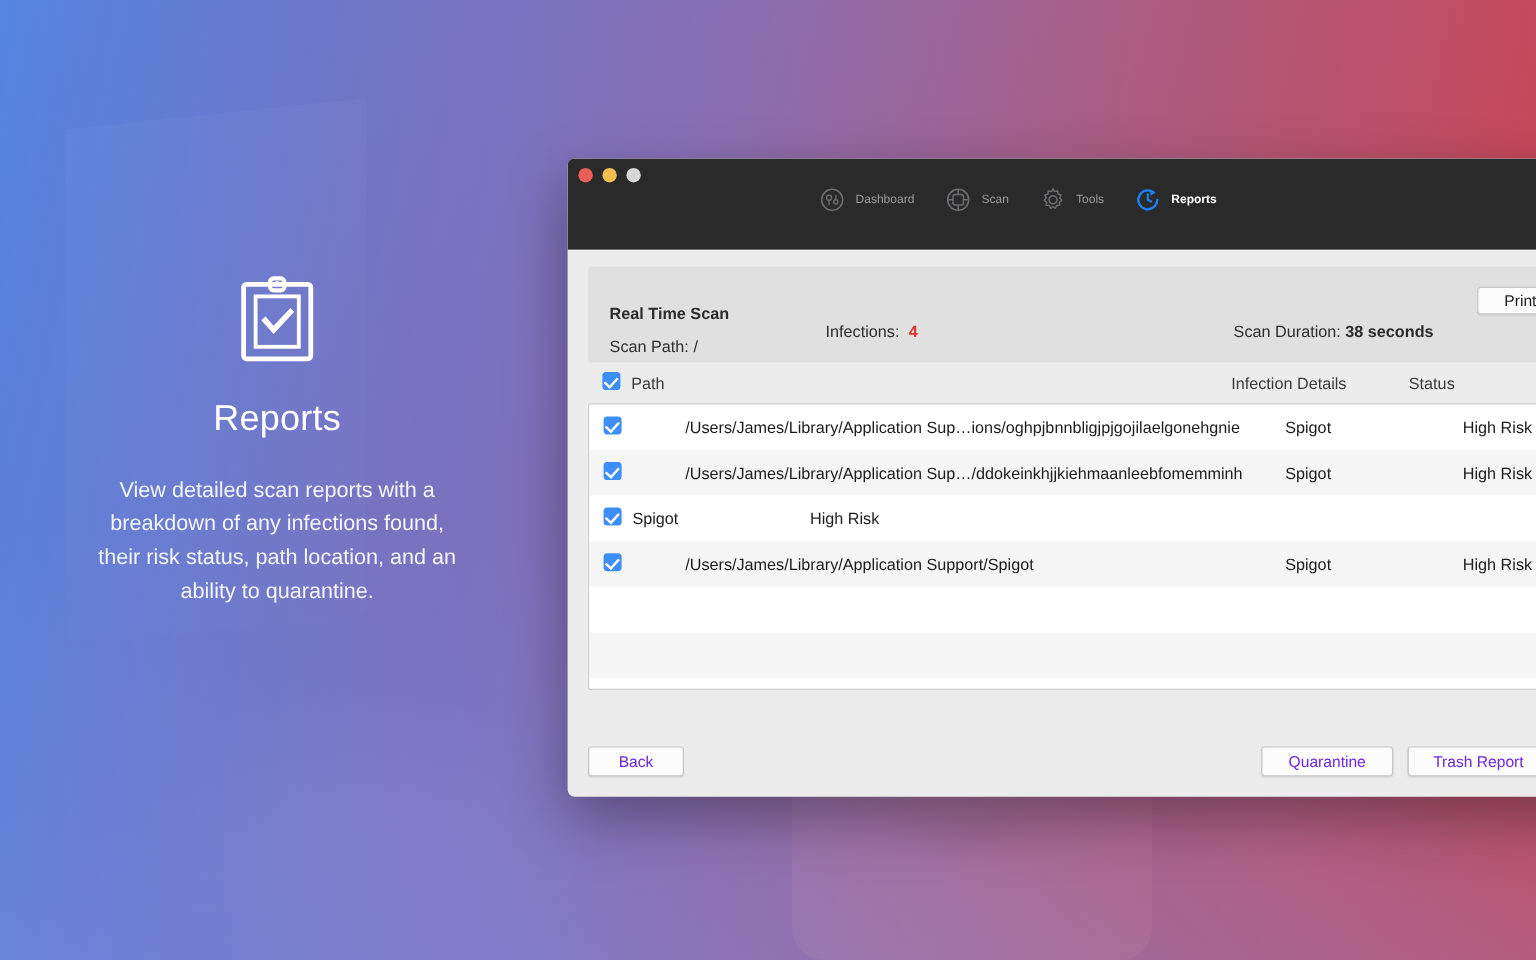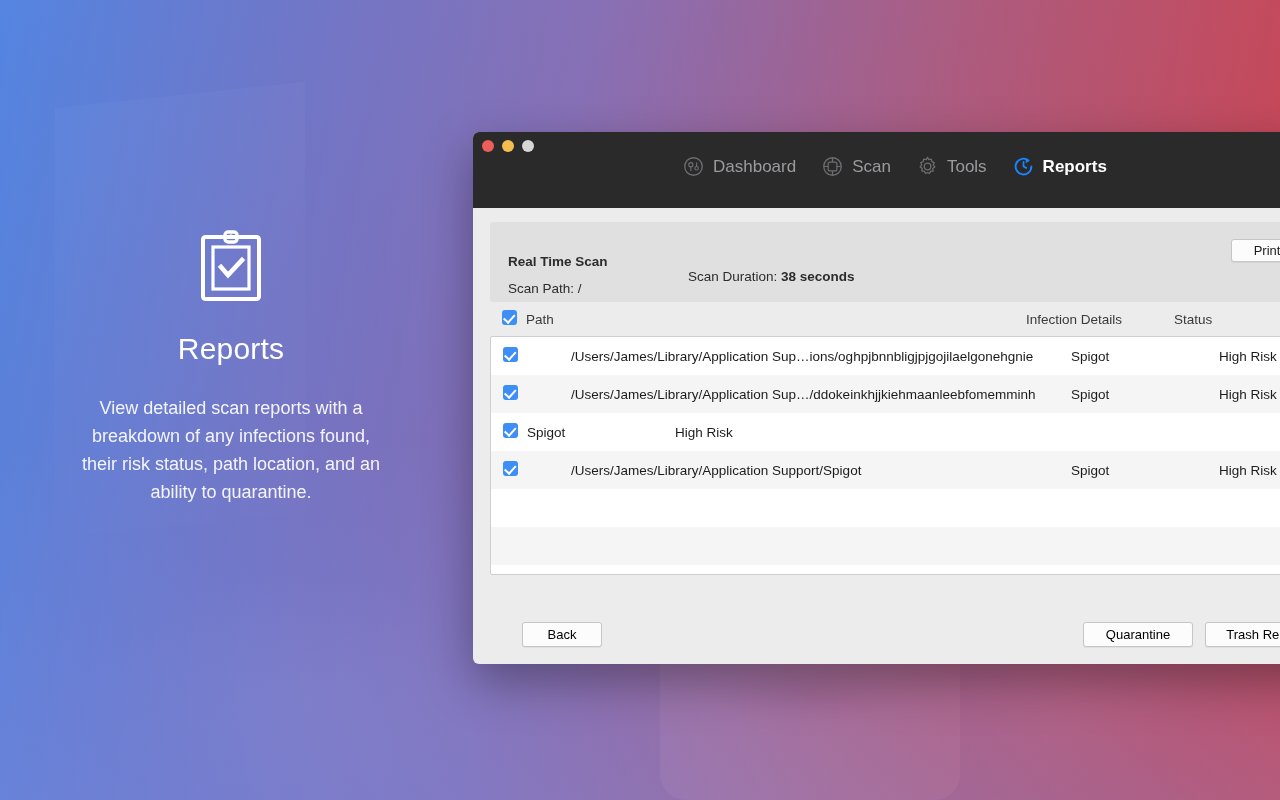--- a/index.html
+++ b/index.html
@@ -90,21 +90,21 @@
 
   #nav {
     position:absolute; left:0; right:0; top:24px;
     display:flex; align-items:center; gap:0; padding-left:210px;
   }
   .nav-item {
     display:flex; align-items:center; gap:9px;
     margin-right:26px; cursor:default;
   }
   .nav-ico { width:21px; height:21px; display:block; }
-  .nav-label { font-size:17px; color:#9b9b9f; font-weight:400; }
+  .nav-label { font-size:10px; color:#9b9b9f; font-weight:400; }
   .nav-item.active .nav-label { color:#ffffff; font-weight:700; }
 
   
   #info-wrap { padding:14px 17px 0 17px; }
   #info-card {
     background:#e0e0e0; border-radius:3px;
     height:80px; position:relative; padding:14px 18px;
   }
   .info-line { display:flex; align-items:center; height:27px; font-size:13.5px; color:#2c2c2c; }
   .c1 { width:180px;margin-top:24px; }
@@ -154,23 +154,22 @@
     left:4px; top:1.5px; width:4.5px; height:8.5px;
     border:solid #ffffff; border-width:0 2px 2px 0;
     transform:rotate(42deg);
   }
 
   
   #footer { position:absolute; left:0; right:0; bottom:0; height:54px; }
   .btn {
     position:absolute; height:25px; border-radius:3px;
     background:#fcfcfc; border:1px solid #c6c6c6;
-    font-size:13px; color:#000000; line-height:23px; text-align:center;
+    font-size:13px; color:#6d28d9; line-height:23px; text-align:center;
     box-shadow:0 1px 1px rgba(0,0,0,.06);
-    margin-left:32px;
   }
   #back-btn { left:17px; top:12px; width:80px; }
   #quarantine-btn { left:578px; top:12px; width:110px;text-align:center; }
   #trash-btn { left:700px; top:12px; width:118px; }
 </style>
 </head>
 <body>
 
 <div id="bg-photo"></div>
 <div id="bg-plant"></div>
@@ -244,20 +243,24 @@
 
       <div class="info-line">
         <span class="c1 bold">Real Time Scan</span>
       </div>
 
       <div class="info-line">
         <span class="c1">
           <span class="label">Scan Path:</span>
           <span class="label">/</span>
         </span>
+        <span class="c2">
+          <span class="label">Infections:</span>
+          <span class="red-num">4</span>
+        </span>
         <span>
           <span class="label">Scan Duration:</span>
           <span class="bold">38 seconds</span>
         </span>
       </div>
 
       <div id="print-btn">Print</div>
     </div>
   </div>
 

